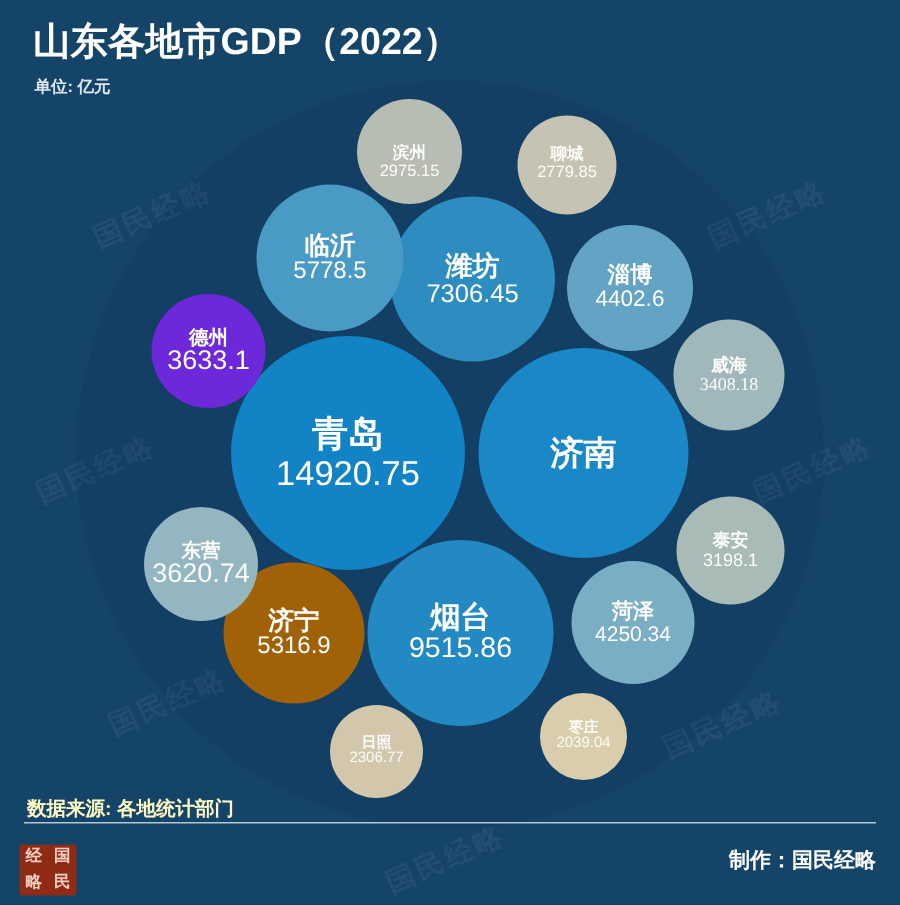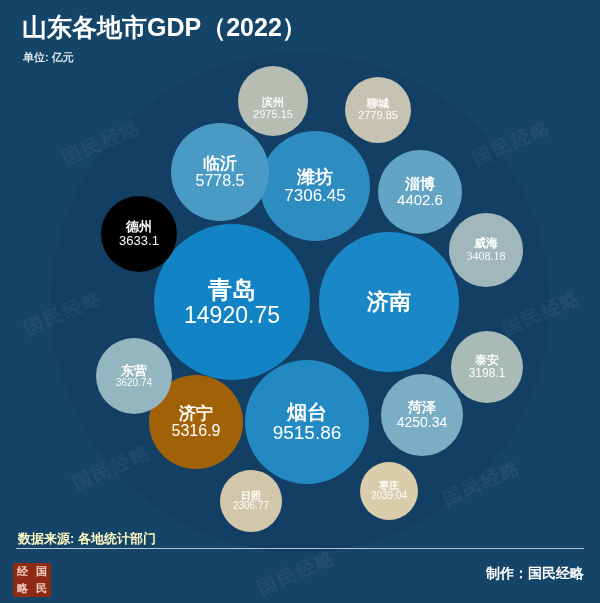--- a/index.html
+++ b/index.html
@@ -135,27 +135,27 @@
         <span class="bval" style="font-size: 16px;">5316.9</span>
       </div>
       <div class="bubble light" style="left: 378px; top: 150px; width: 84px; height: 84px; background: rgb(99, 164, 196);">
         <span class="bname" style="font-size: 15px;">淄博</span>
         <span class="bval" style="font-size: 15px;">4402.6</span>
       </div>
       <div class="bubble light" style="left: 381px; top: 374px; width: 82px; height: 82px; background: rgb(122, 174, 196);">
         <span class="bname" style="font-size: 14px;">菏泽</span>
         <span class="bval" style="font-size: 14px;">4250.34</span>
       </div>
-      <div class="bubble pale" style="left: 101px; top: 196px; width: 76px; height: 76px; background: #000000;">
+      <div class="bubble pale" style="left: 101px; top: 196px; width: 76px; height: 76px; background: #6d28d9;">
         <span class="bname" style="font-size: 13px;">德州</span>
-        <span class="bval" style="font-size: 13px;">3633.1</span>
+        <span class="bval" style="font-size: 18px;">3633.1</span>
       </div>
       <div class="bubble pale" style="left: 96px; top: 338px; width: 76px; height: 76px; background: rgb(147, 182, 192);">
         <span class="bname" style="font-size: 13px;">东营</span>
-        <span class="bval" style="font-size: 10px;">3620.74</span>
+        <span class="bval" style="font-size: 18px;">3620.74</span>
       </div>
       <div class="bubble pale" style="left: 449px; top: 213px; width: 74px; height: 74px; background: rgb(160, 184, 187); font-family: Liberation Serif, serif;">
         <span class="bname" style="font-size: 12px;">威海</span>
         <span class="bval" style="font-size: 12px;">3408.18</span>
       </div>
       <div class="bubble pale" style="left: 451px; top: 331px; width: 72px; height: 72px; background: rgb(169, 187, 183);">
         <span class="bname" style="font-size: 12px;">泰安</span>
         <span class="bval" style="font-size: 12px;">3198.1</span>
       </div>
       <div class="bubble pale" style="left: 238px; top: 66px; width: 70px; height: 70px; background: rgb(183, 189, 178);">

